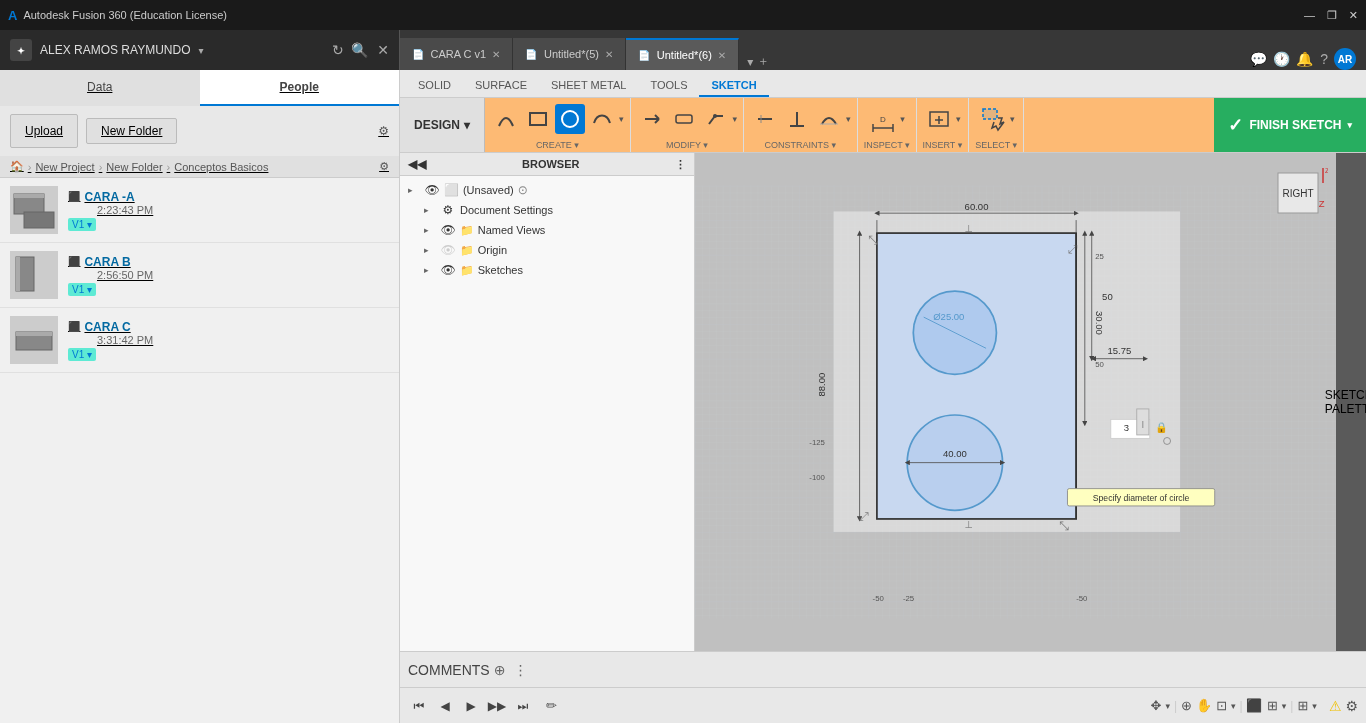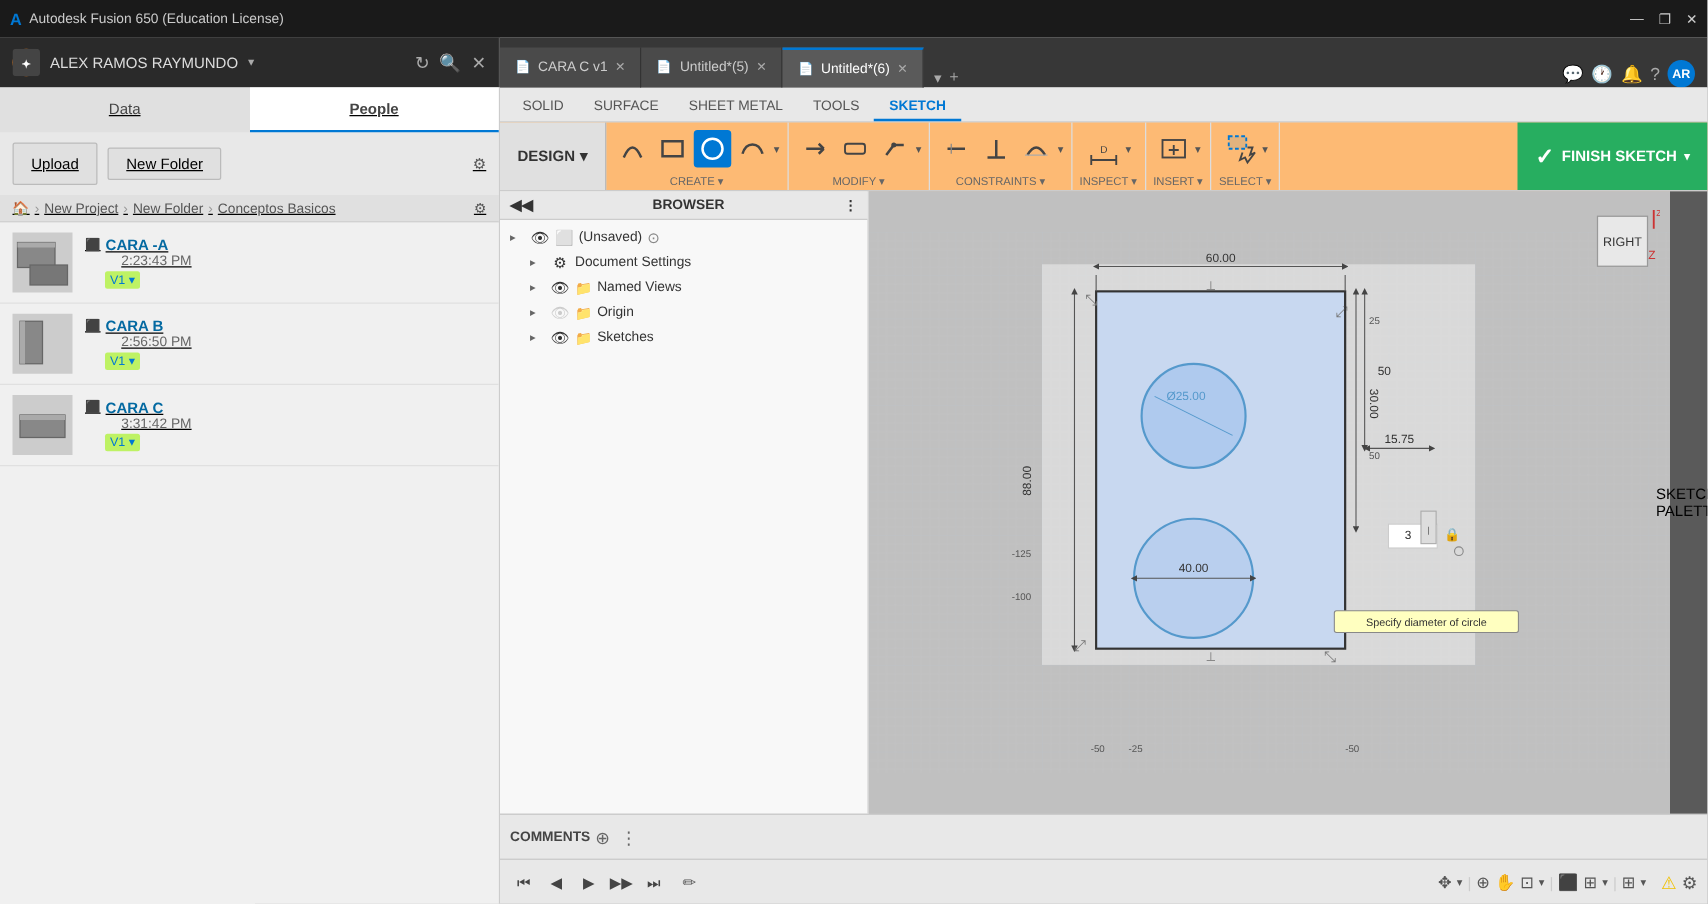--- a/index.html
+++ b/index.html
@@ -53,21 +53,21 @@
     #breadcrumb { display: flex; align-items: center; gap: 4px; padding: 4px 10px; font-size: 11px; color: #555; background: #e0e0e0; border-bottom: 1px solid #ccc; }
     #breadcrumb span { cursor: pointer; }
     #breadcrumb .sep { color: #999; }
 
     #file-list { flex: 1; overflow-y: auto; background: #f0f0f0; }
     .file-item { display: flex; align-items: center; padding: 8px 10px; border-bottom: 1px solid #e0e0e0; gap: 10px; cursor: pointer; }
     .file-thumb { width: 48px; height: 48px; background: #ccc; display: flex; align-items: center; justify-content: center; }
     .file-info { flex: 1; }
     .file-name { font-size: 12px; font-weight: 600; color: #0369a1; }
     .file-time { font-size: 11px; color: #666; margin-left: 29px; }
-    .file-version { font-size: 10px; color: #0078d4; background: #bef264; padding: 1px 4px; border-radius: 2px; margin-top: 2px; display: inline-block; margin-left: 16px; }
+    .file-version { font-size: 10px; color: #0078d4; background: #5eead4; padding: 1px 4px; border-radius: 2px; margin-top: 2px; display: inline-block; }
 
     
     #right-panel { flex: 1; display: flex; flex-direction: column; background: #c8c8c8; }
 
     
     #toolbar { height: 55px; background: #fdba74; border-bottom: 1px solid #ccc; display: flex; align-items: stretch; }
     #design-btn { background: #e0e0e0; border-right: 1px solid #bbb; padding: 0 14px; display: flex; align-items: center; gap: 4px; cursor: pointer; font-size: 12px; font-weight: 600; color: #333; }
 
     .toolbar-section { display: flex; flex-direction: column; align-items: center; border-right: 1px solid #ddd; padding: 0 6px; }
     .toolbar-section-label { font-size: 9px; color: #666; margin-top: 4px; padding-bottom: 2px; text-align: center; }
@@ -110,21 +110,21 @@
     
     #comments-section { height: 36px; background: #e8e8e8; border-top: 1px solid #ccc; display: flex; align-items: center; padding: 0 8px; gap: 4px; }
     .sketch-rect { fill: #c8d8f0; stroke: #333; stroke-width: 2; }
   </style>
 </head>
 <body>
 
 <div id="titlebar">
   <div id="titlebar-left">
     <span style="color:#0078d4;font-weight:bold;font-size:13px;">A</span>
-    <span>Autodesk Fusion 650 (Education License)</span>
+    <span>Autodesk Fusion 360 (Education License)</span>
   </div>
   <div id="titlebar-right">
     <span style="cursor:pointer">—</span>
     <span style="cursor:pointer">❐</span>
     <span style="cursor:pointer">✕</span>
   </div>
 </div>
 
 <div id="topbar">
   <div id="account-area">
@@ -543,21 +543,21 @@
         </svg>
       </div>
 
       <div id="sketch-palette">
         <span>SKETCH PALETTE</span>
       </div>
 
     </div>
 
     <div id="comments-section">
-      <span style="font-size:11px;font-weight:700;color:#444;text-align:right;">COMMENTS</span>
+      <span style="font-size:14px;font-weight:400;color:#444;text-align:right;">COMMENTS</span>
       <span style="color:#666;font-size:14px;">⊕</span>
       <span style="color:#666;font-size:14px;margin-left:4px;">⋮</span>
     </div>
 
     <div id="bottom-bar">
       <div id="timeline-controls">
         <div class="tl-btn">⏮</div>
         <div class="tl-btn">◀</div>
         <div class="tl-btn">▶</div>
         <div class="tl-btn">▶▶</div>

